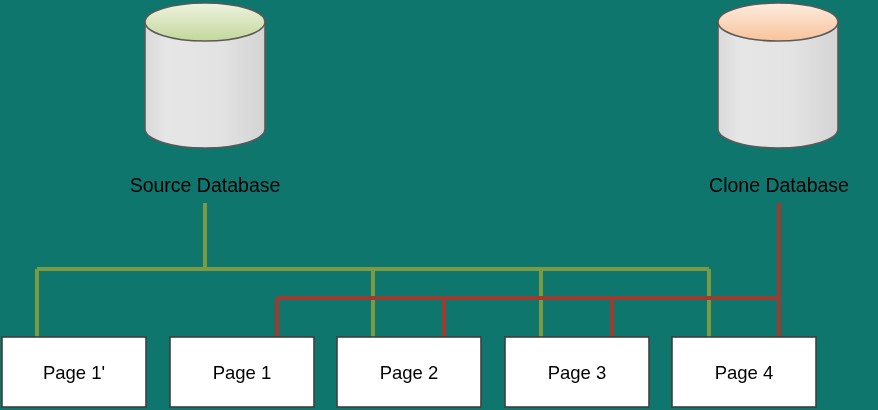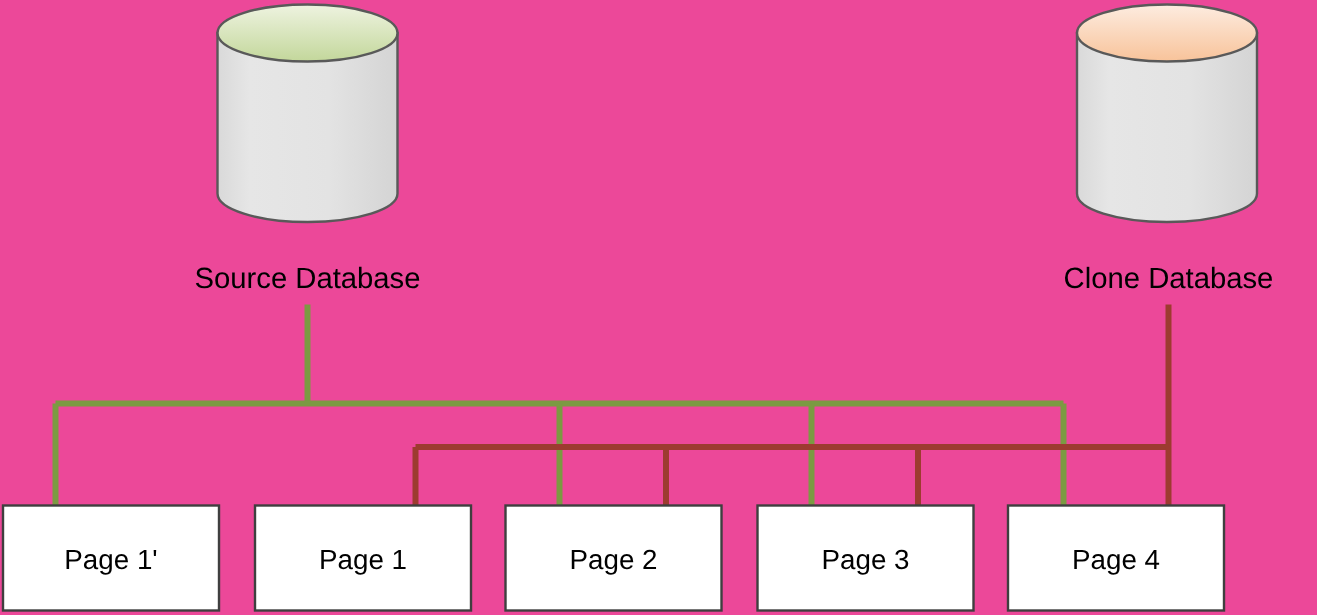--- a/index.html
+++ b/index.html
@@ -8,21 +8,21 @@
     padding: 0;
     background: #ffffff;
   }
   body {
     font-family: "Liberation Sans", sans-serif;
   }
   #diagram-root {
     position: relative;
     width: 878px;
     height: 410px;
-    background: #ec4899;
+    background: #0f766e;
     overflow: hidden;
   }
   #diagram-svg {
     position: absolute;
     top: 0;
     left: 0;
     width: 878px;
     height: 410px;
   }
   .db-label {

